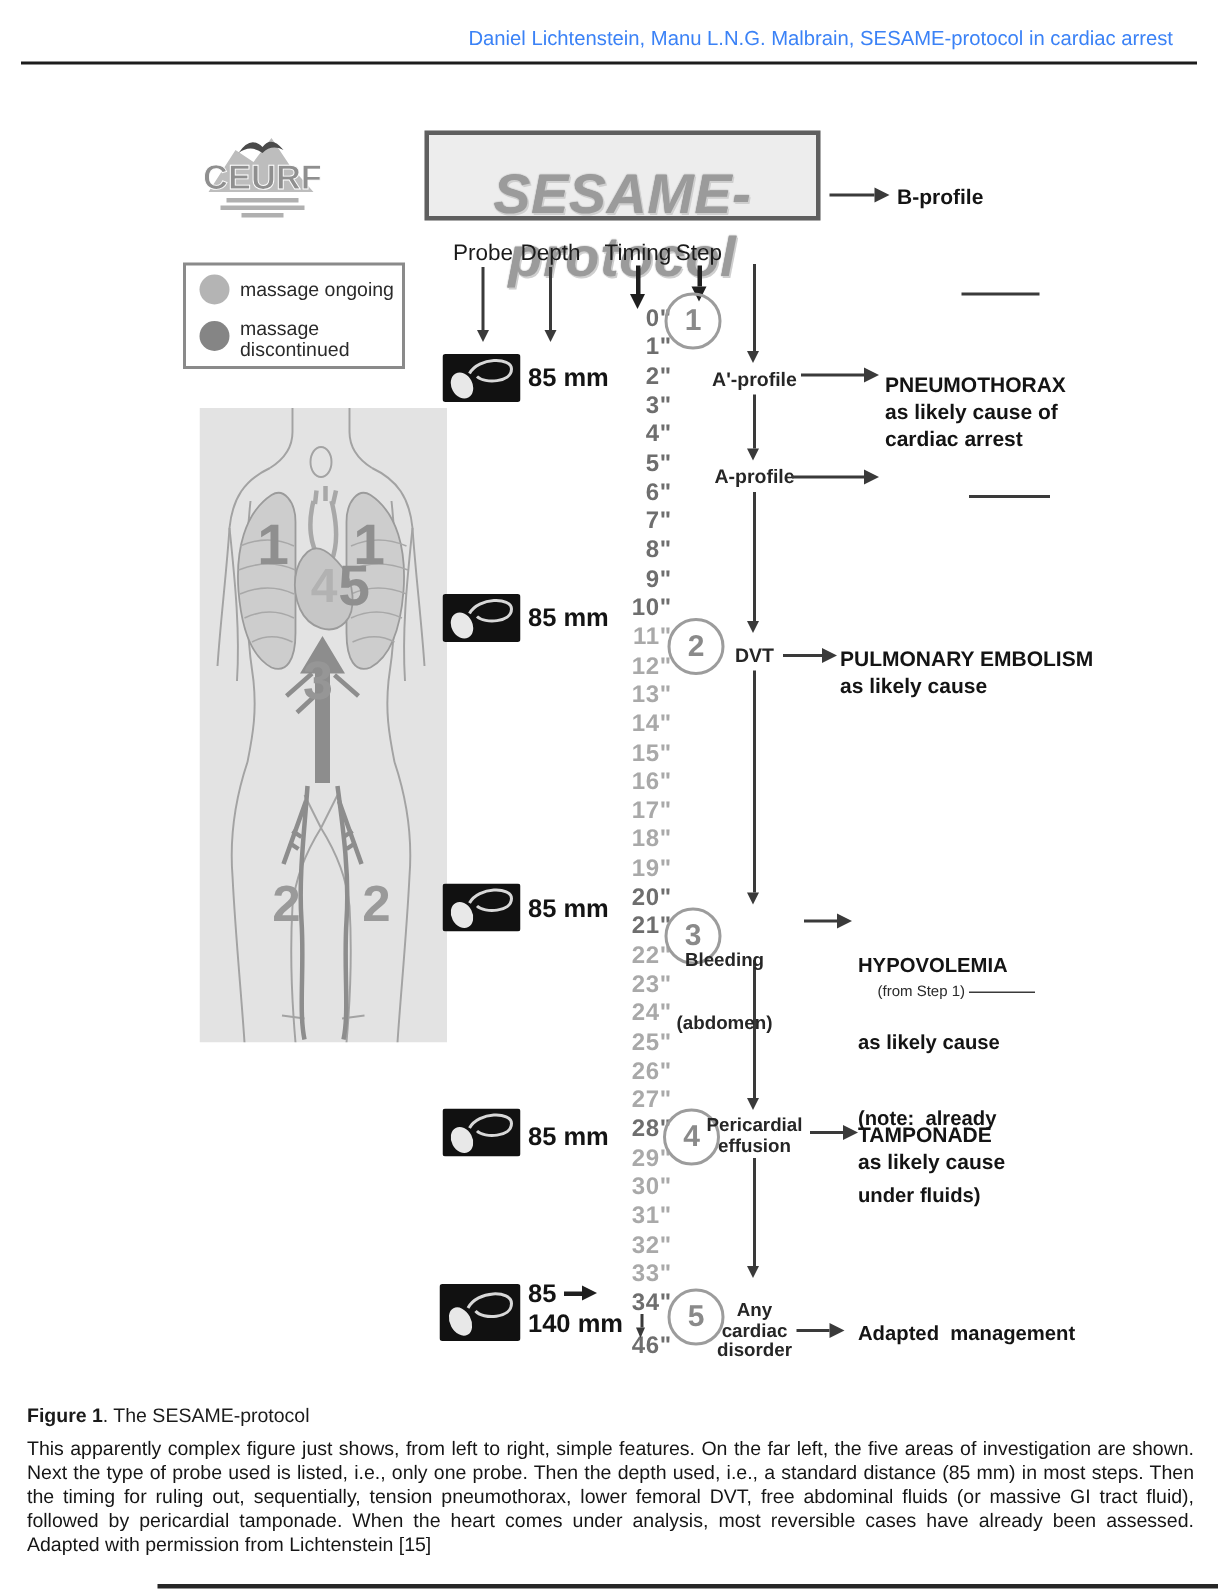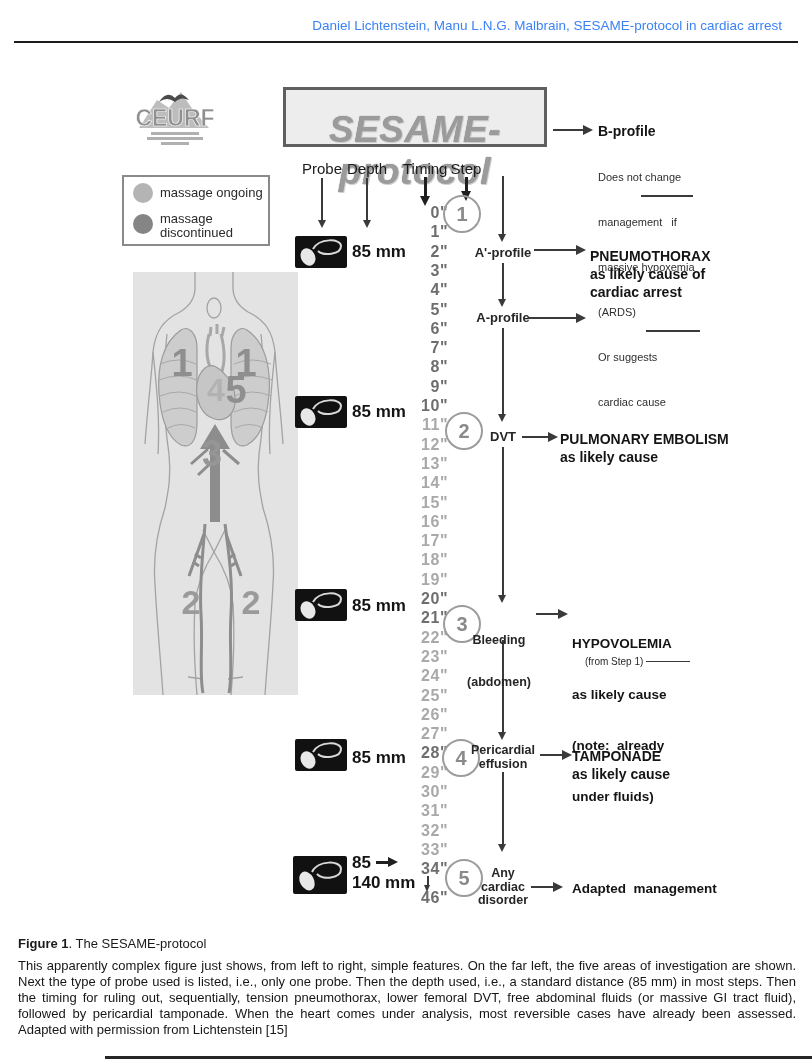--- a/index.html
+++ b/index.html
@@ -70,28 +70,20 @@
     <rect x="30" y="56" width="28" height="3" fill="#b0b0b0"></rect>
   </svg>
 
   <div class="abs title-box">
     <div class="title-main">SESAME-protocol</div>
   </div>
 
   <div class="abs hline" style="left:553px;top:129px;width:30px;"></div>
   <div class="abs ah-right" style="left:583px;top:125px;"></div>
   <div class="abs bp-label" style="left:598px;top:123px;">B-profile</div>
-  <div class="abs bp-lines pre" style="left:598px;top:140px;">
-    <div>Does not change</div>
-    <div>management   if</div>
-    <div>massive hypoxemia</div>
-    <div>(ARDS)</div>
-    <div>Or suggests</div>
-    <div>cardiac cause</div>
-  </div>
   <div class="abs rule" style="left:641px;top:195px;width:52px;"></div>
 
   <div class="abs legend">
     <div class="abs dot dot-ongoing"></div>
     <div class="abs leg-label" style="top:9px;">massage ongoing</div>
     <div class="abs dot dot-disc"></div>
     <div class="abs leg-label" style="top:35px;">
       <div>massage</div>
       <div>discontinued</div>
     </div>
@@ -264,21 +256,21 @@
   <div class="abs vline" style="left:502px;top:447px;height:148px;"></div>
   <div class="abs ah-down" style="left:498px;top:595px;"></div>
   <div class="abs vline" style="left:502px;top:640px;height:92px;"></div>
   <div class="abs ah-down" style="left:498px;top:732px;"></div>
   <div class="abs vline" style="left:502px;top:772px;height:72px;"></div>
   <div class="abs ah-down" style="left:498px;top:844px;"></div>
 
   <div class="abs finding" style="left:463px;top:245px;width:80px;">A'-profile</div>
   <div class="abs finding" style="left:463px;top:310px;width:80px;">A-profile</div>
   <div class="abs finding" style="left:473px;top:429px;width:60px;">DVT</div>
-  <div class="abs finding-sm pre" style="left:454px;top:605px;width:90px;">
+  <div class="abs finding-sm pre" style="left:438px;top:605px;width:90px;">
     <div>Bleeding</div>
     <div>(abdomen)</div>
   </div>
   <div class="abs finding-sm" style="left:458px;top:743px;width:90px;">
     <div>Pericardial</div>
     <div>effusion</div>
   </div>
   <div class="abs finding-sm" style="left:463px;top:867px;width:80px;line-height:13.5px;">
     <div>Any</div>
     <div>cardiac</div>

